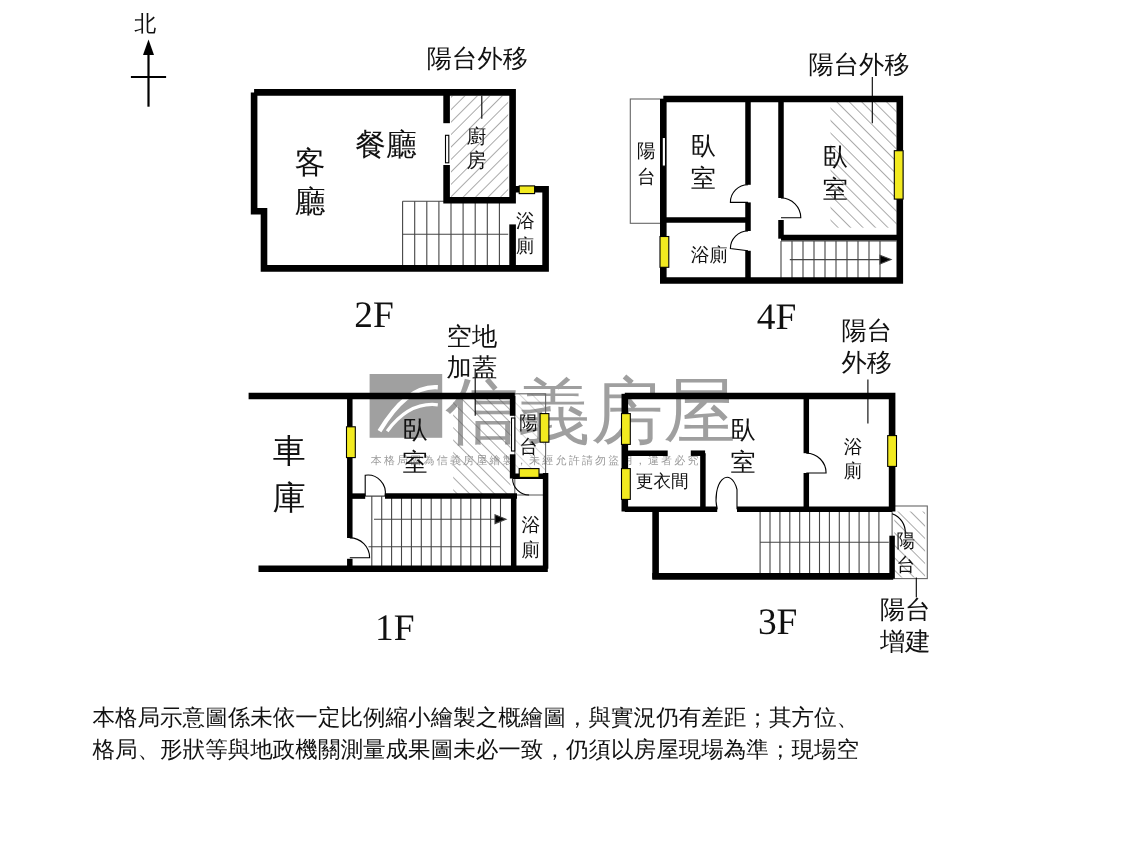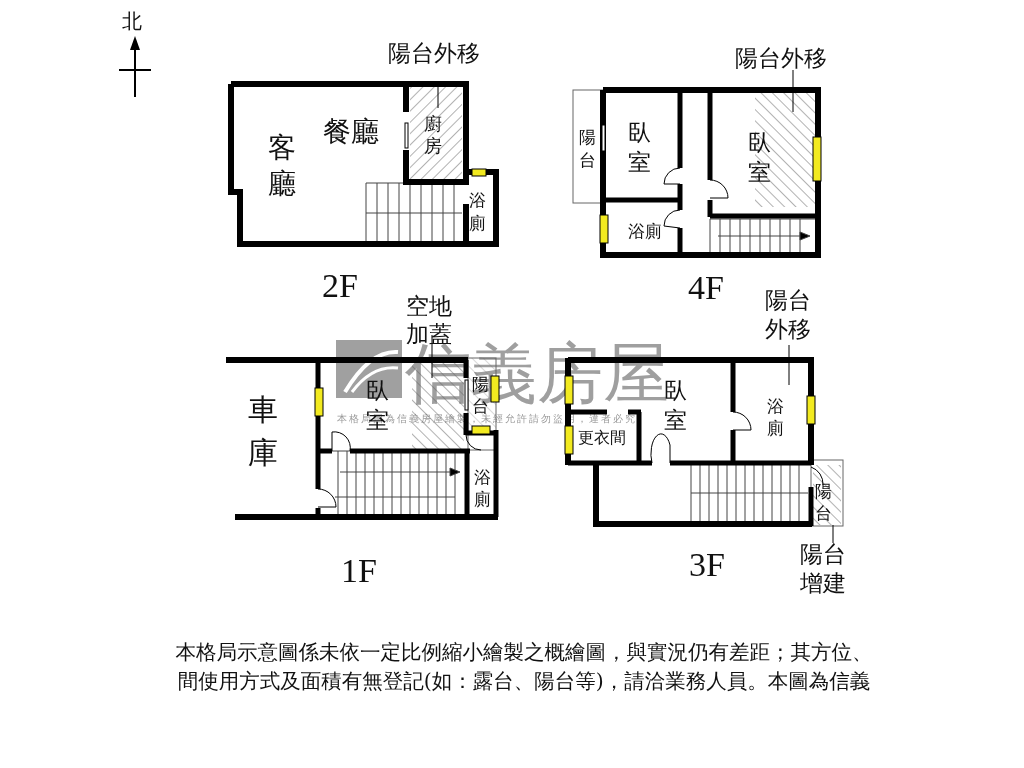--- a/index.html
+++ b/index.html
@@ -7,21 +7,21 @@
   svg#plan { position:absolute; left:0; top:0; }
   .lbl { font-family:"DejaVu Serif","Liberation Serif",serif; fill:#111; }
   .floor { font-family:"Liberation Serif","DejaVu Serif",serif; fill:#111; font-size:34px; }
   .wm { font-family:"DejaVu Sans","Liberation Sans",sans-serif; fill:#8f8f8f; opacity:0.85; }
   .wm-small { font-family:"DejaVu Sans","Liberation Sans",sans-serif; fill:#9a9a9a; font-size:10px; letter-spacing:2px; }
   #disclaimer {
     position:absolute; left:84px; top:638px; width:880px;
     font-family:"DejaVu Serif","Liberation Serif",serif; font-size:20.5px; line-height:29px; color:#111;
     letter-spacing:0px;
   }
-  #disclaimer span { display:block; white-space:nowrap;text-align:center; }
+  #disclaimer span { display:block; white-space:nowrap; }
 </style>
 </head>
 <body>
 
 <svg id="plan" width="1024" height="768" viewBox="0 0 1024 768">
   <defs>
     <pattern id="hatchA" patternUnits="userSpaceOnUse" width="8" height="8" patternTransform="rotate(45)">
       <line x1="0" y1="0" x2="0" y2="8" stroke="#666" stroke-width="1"></line>
     </pattern>
     <pattern id="hatchB" patternUnits="userSpaceOnUse" width="8" height="8" patternTransform="rotate(-45)">
@@ -227,14 +227,14 @@
     <text class="lbl" x="765" y="308" font-size="23">陽台</text>
     <text class="lbl" x="765" y="337" font-size="23">外移</text>
     <text class="lbl" x="800" y="562" font-size="23">陽台</text>
     <text class="lbl" x="800" y="591" font-size="23">增建</text>
     <text class="floor" x="689" y="576">3F</text>
   </g>
 </svg>
 
 <div id="disclaimer">
   <span>本格局示意圖係未依一定比例縮小繪製之概繪圖，與實況仍有差距；其方位、</span>
-  <span>間使用方式及面積有無登記(如：露台、陽台等)，請洽業務人員。本圖為信義</span>
+  <span>格局、形狀等與地政機關測量成果圖未必一致，仍須以房屋現場為準；現場空</span>
 </div>
 
 </body></html>

